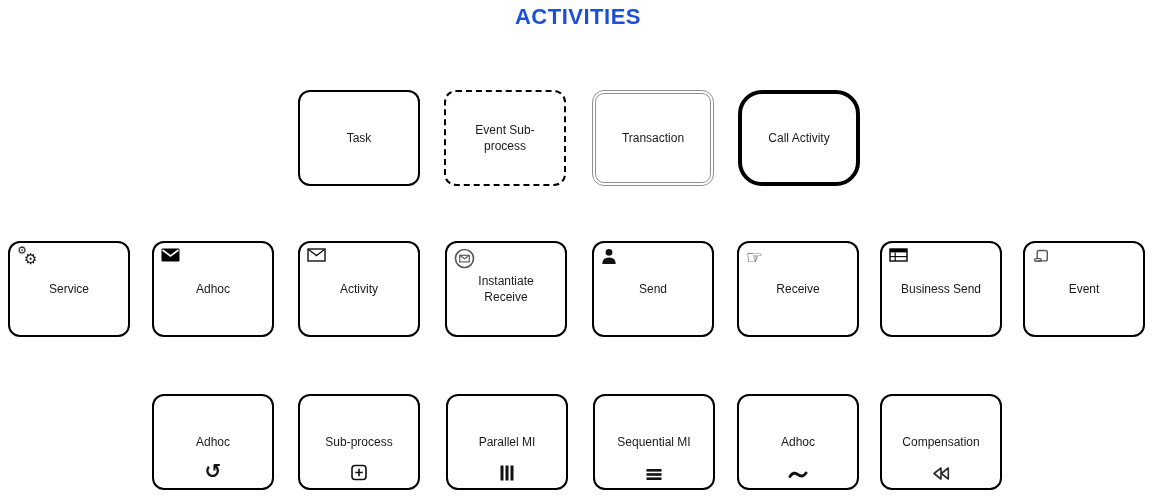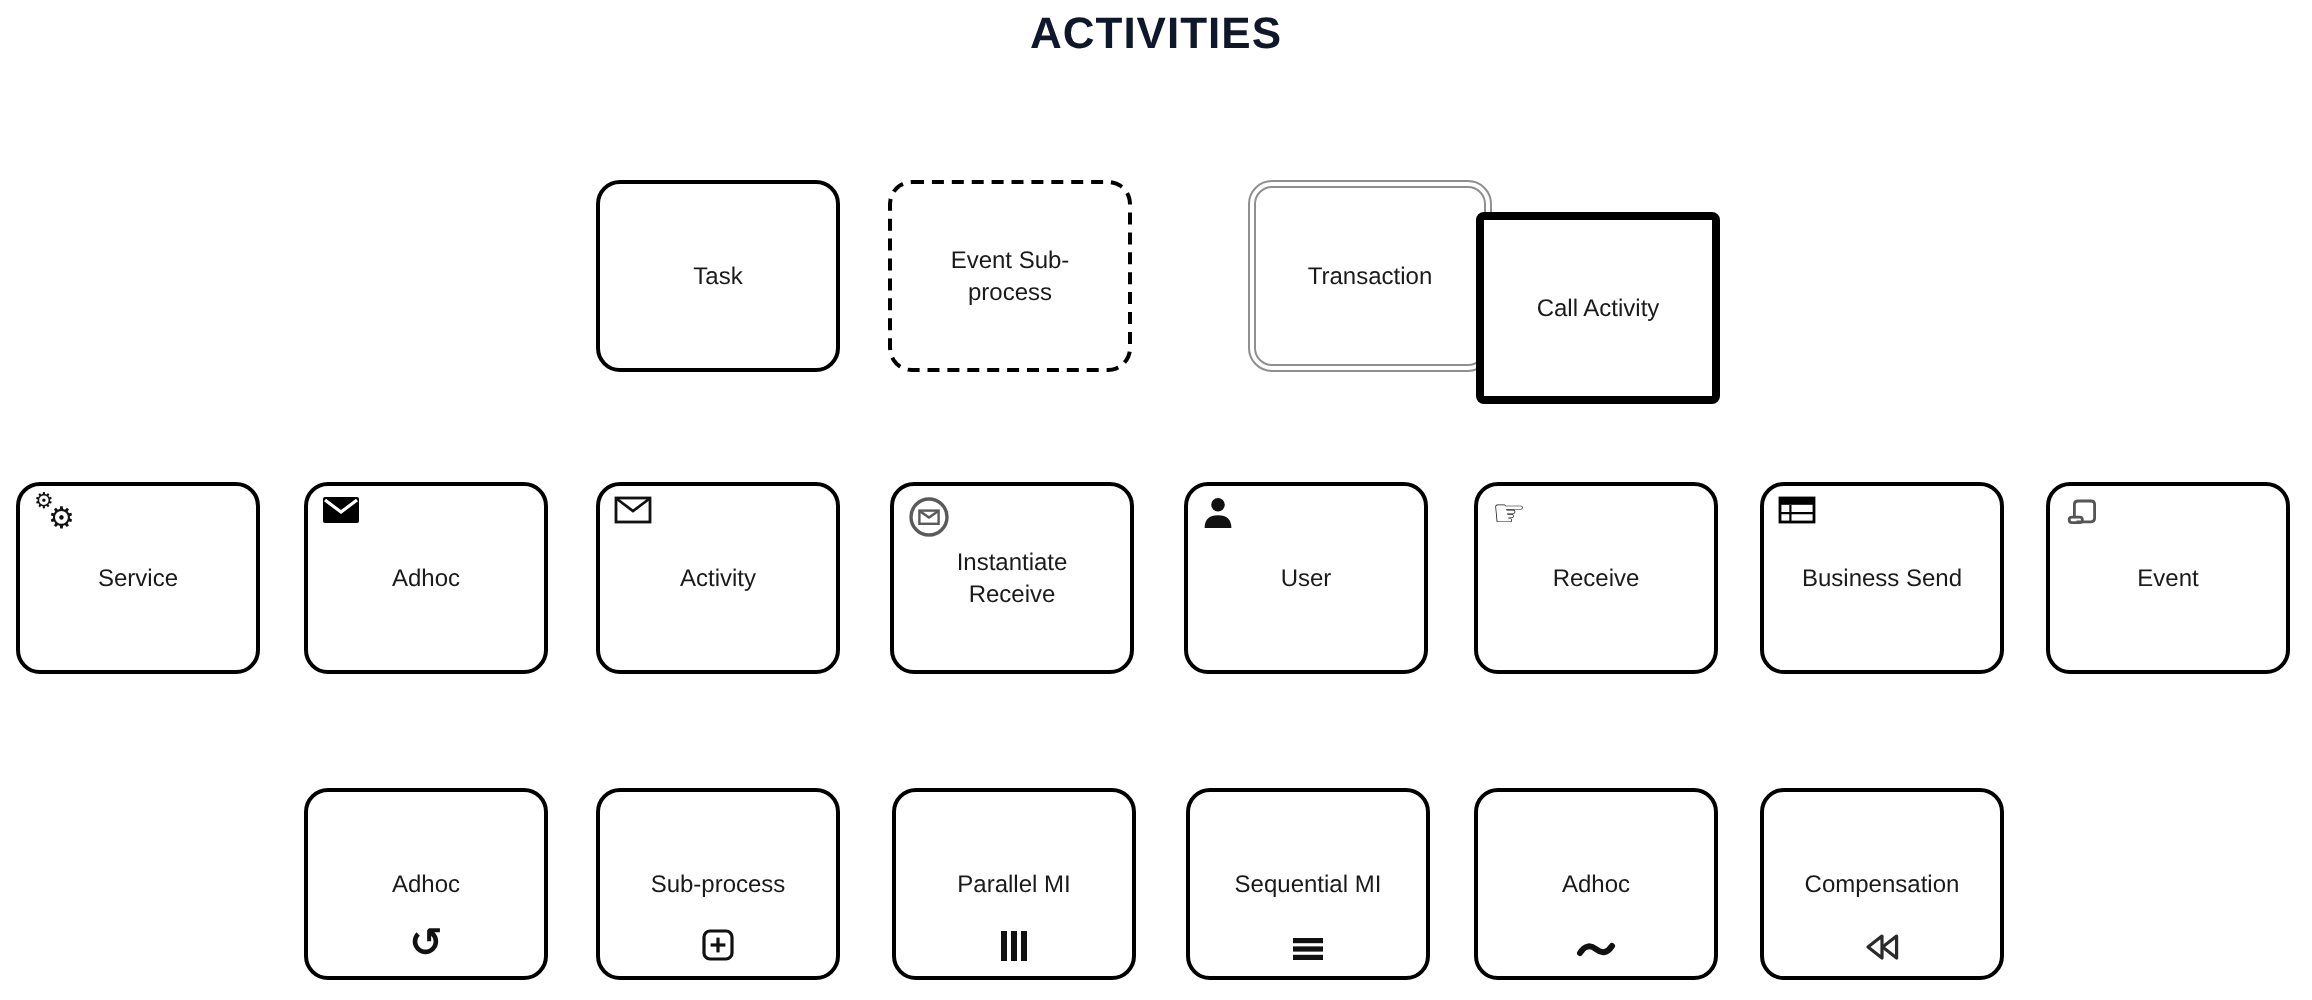--- a/index.html
+++ b/index.html
@@ -2,48 +2,48 @@
 <html><head>
 <meta charset="utf-8">
 <style>
   html,body{margin:0;padding:0;}
   body{
     width:1156px;height:500px;position:relative;background:#ffffff;
     font-family:"Liberation Sans",sans-serif;overflow:hidden;
   }
   .page-title{
     position:absolute;top:4px;left:0;width:1156px;text-align:center;
-    font-size:22px;font-weight:bold;color:#0f172a;letter-spacing:.5px;
+    font-size:22px;font-weight:bold;color:#1d4ed8;letter-spacing:.5px;
   }
   .box{
     position:absolute;width:122px;height:96px;background:#ffffff;
     border:2px solid #000000;border-radius:12px;box-sizing:border-box;
   }
   .box .lbl{
     position:absolute;inset:0;display:flex;align-items:center;justify-content:center;
     text-align:center;font-size:12px;color:#1a1a1a;line-height:1.35;
   }
   .box .lbl span{display:inline-block;width:92px;}
   .box.dashed{border-style:dashed;}
-  .box.thick{border-width:4px;border-radius:4px;margin-top:16px;}
+  .box.thick{border-width:4px;border-radius:24px;}
   .box.dbl{border:1.5px solid #8f8f8f;}
   .box.dbl::before{
     content:"";position:absolute;inset:2px;border:1.5px solid #8f8f8f;border-radius:9px;
   }
   .icon-tl{position:absolute;top:5px;left:7px;width:26px;height:24px;}
   .icon-bc{position:absolute;bottom:7px;left:50%;transform:translateX(-50%);line-height:0;}
   .glyph{font-family:"DejaVu Sans",sans-serif;color:#111;line-height:1;}
   .gear-sm{position:absolute;top:-3px;left:0;font-size:11px;font-weight:bold;}
   .gear-lg{position:absolute;top:4px;left:7px;font-size:15px;font-weight:bold;}
   .hand{font-size:19px;}
   .loop-glyph{font-size:20px;font-weight:bold;}
   
   #b-task{left:298px;top:90px}
   #b-event{left:444px;top:90px}
-  #b-transaction{left:624px;top:90px}
+  #b-transaction{left:592px;top:90px}
   #b-call{left:738px;top:90px}
   #b-service{left:8px;top:241px}
   #b-send{left:152px;top:241px}
   #b-receive{left:298px;top:241px}
   #b-instantiate{left:445px;top:241px}
   #b-user{left:592px;top:241px}
   #b-manual{left:737px;top:241px}
   #b-brule{left:880px;top:241px}
   #b-script{left:1023px;top:241px}
   #b-loop{left:152px;top:394px}
@@ -130,21 +130,21 @@
 </div>
 
 <div id="b-user" class="box">
   <div class="icon-tl">
     <svg width="16" height="17" viewBox="0 0 16 17">
       <circle cx="8" cy="4.4" r="3.4" fill="#111"></circle>
       <path d="M1.3 16 Q1.3 9.6 8 9.6 Q14.7 9.6 14.7 16 Z" fill="#111"></path>
     </svg>
   </div>
   <div class="lbl">
-      <span>User</span>
+      <span>Send</span>
     </div>
 </div>
 
 <div id="b-manual" class="box">
   <div class="icon-tl">
     <span class="glyph hand">☞</span>
   </div>
   <div class="lbl">
       <span>Receive</span>
     </div>

